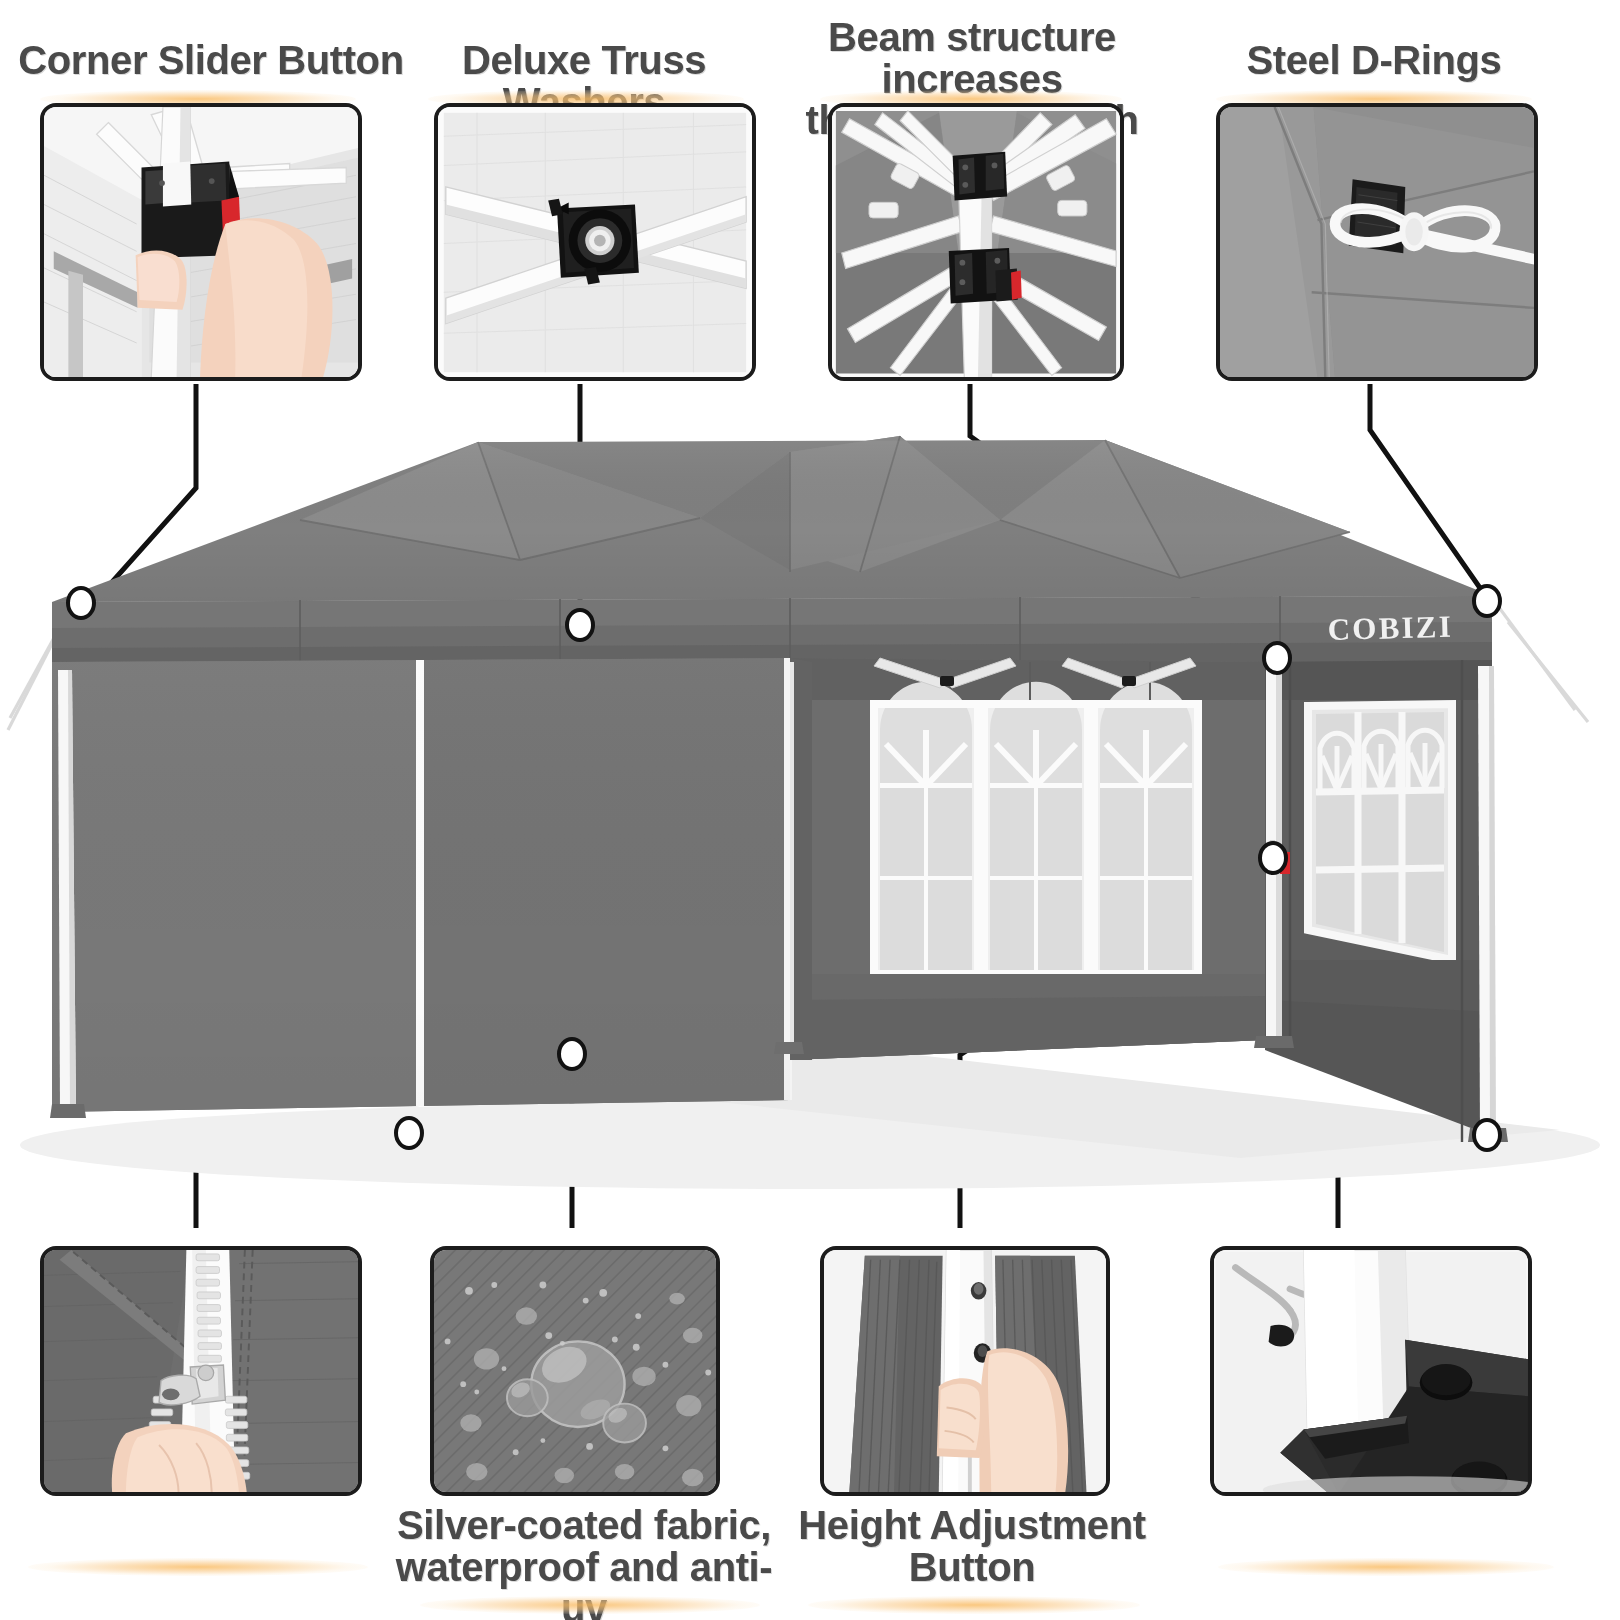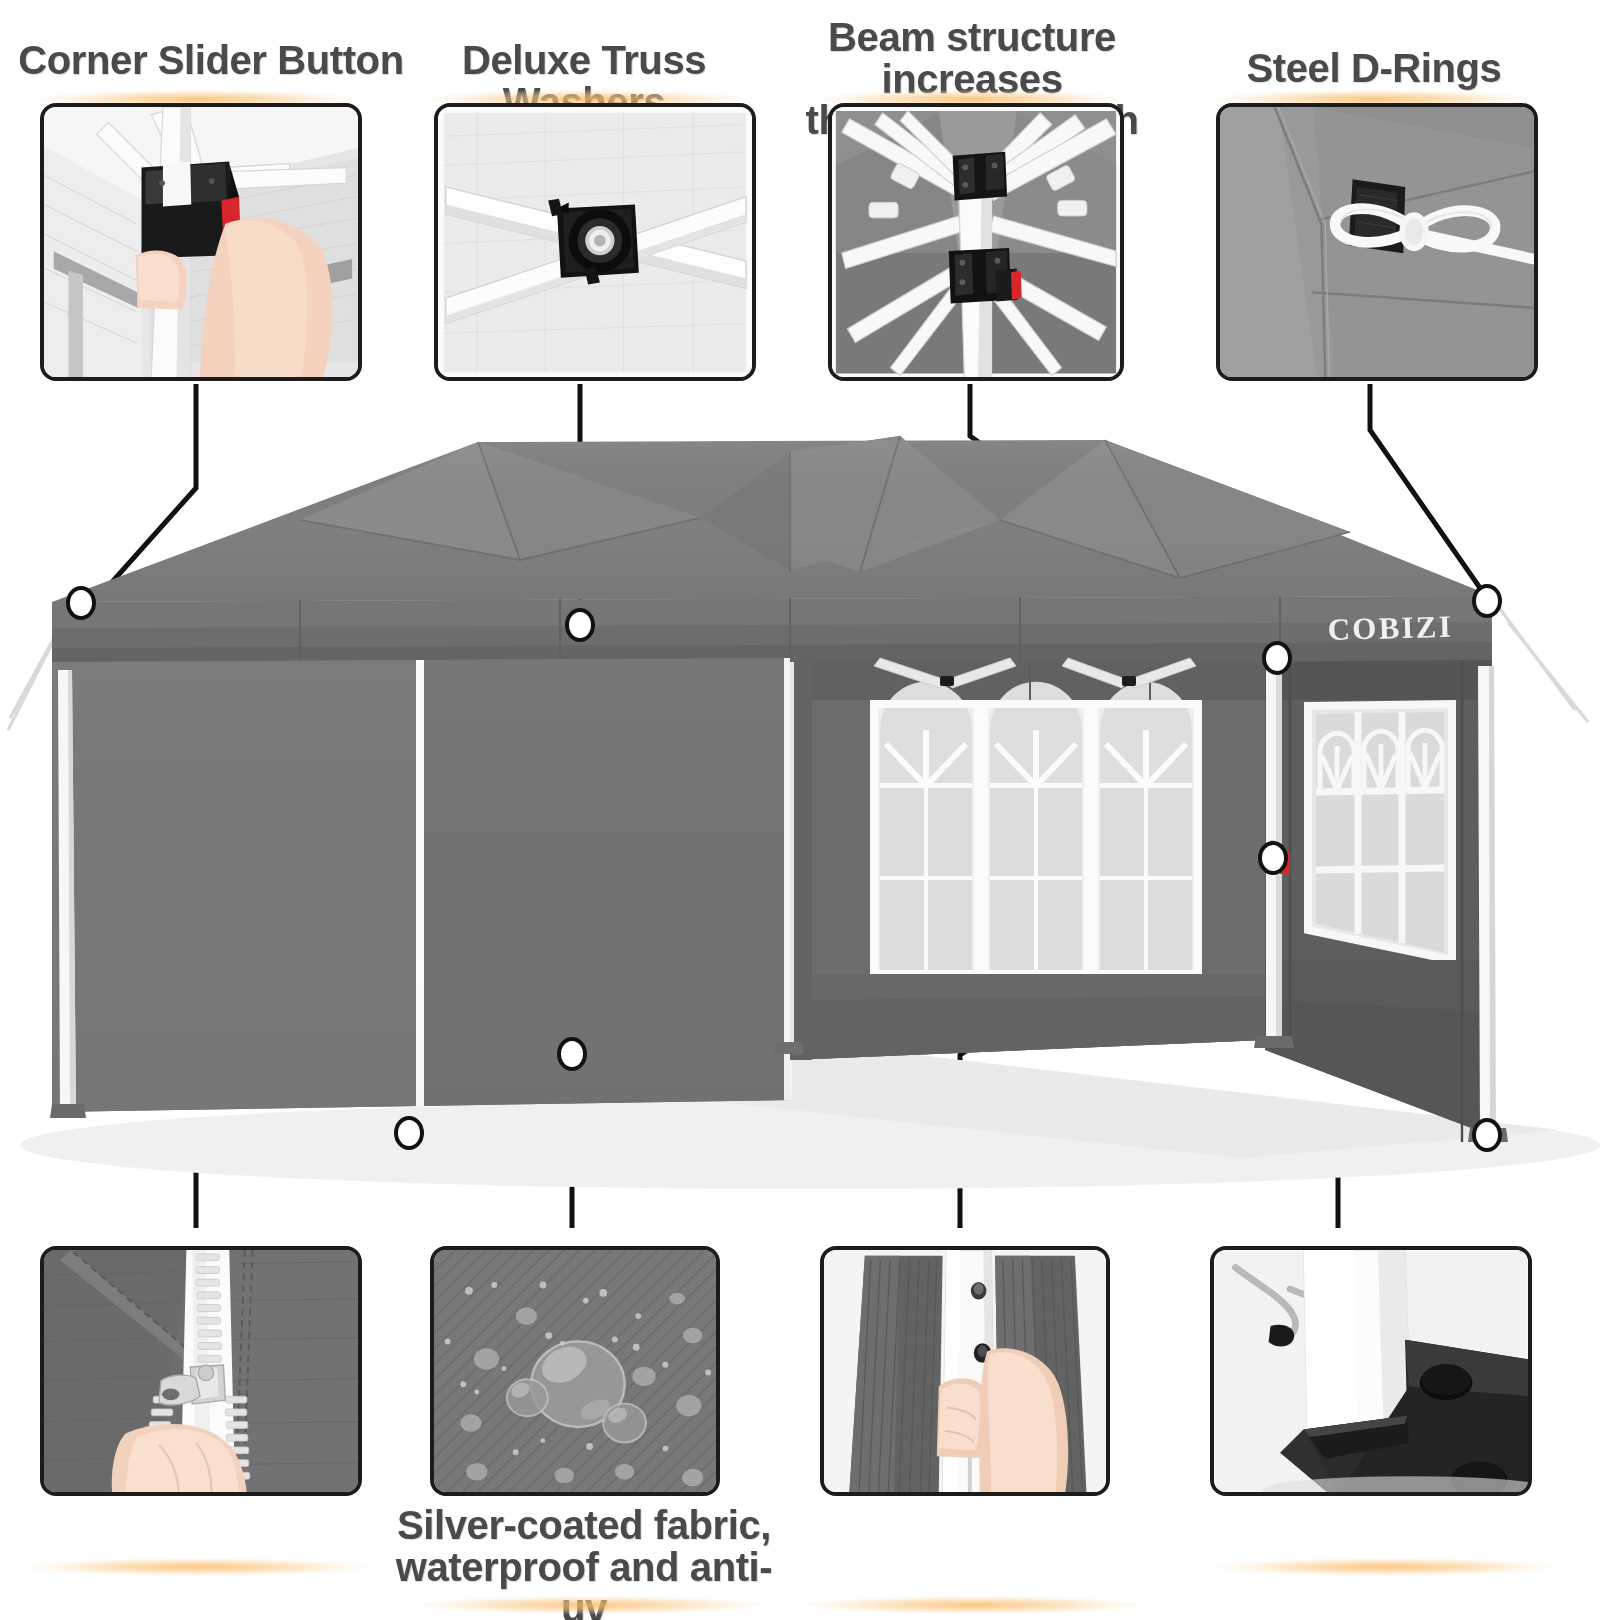--- a/index.html
+++ b/index.html
@@ -74,21 +74,21 @@
   <div class="callout-label" style="left:15px;top:40px;width:392px;">Corner Slider Button</div>
   <div class="glow" style="left:40px;top:90px;width:316px;"></div>
 
   <div class="callout-label" style="left:388px;top:40px;width:392px;">Deluxe Truss Washers</div>
   <div class="glow" style="left:428px;top:90px;width:316px;"></div>
 
   <div class="callout-label" style="left:762px;top:17px;width:420px;">Beam structure increases
 the truss strength</div>
   <div class="glow" style="left:820px;top:90px;width:302px;"></div>
 
-  <div class="callout-label" style="left:1178px;top:40px;width:392px;margin-top:8px;">Steel D-Rings</div>
+  <div class="callout-label" style="left:1178px;top:40px;width:392px;">Steel D-Rings</div>
   <div class="glow" style="left:1216px;top:90px;width:316px;"></div>
 
   <div class="thumb" style="left:40px;top:103px;width:322px;height:278px;">
     <svg class="inner" viewBox="0 0 322 278" preserveAspectRatio="none">
       <rect width="322" height="278" fill="#f6f6f6"></rect>
 
       <path d="M0,40 L100,95 L100,278 L0,278 Z" fill="#ededed"></path>
       <path d="M100,95 L322,42 L322,278 L100,278 Z" fill="#e6e6e6"></path>
       <path d="M108,100 L322,52 L322,262 L108,262 Z" fill="#dcdcdc" opacity=".7"></path>
 
@@ -785,17 +785,19 @@
       <ellipse cx="200" cy="246" rx="150" ry="14" fill="#dddddd" opacity=".6"></ellipse>
     </svg>
   </div>
 
   <div class="glow" style="left:28px;top:1558px;width:340px;"></div>
 
   <div class="callout-label" style="left:382px;top:1505px;width:404px;">Silver-coated fabric,
 waterproof and anti-uv</div>
   <div class="glow" style="left:420px;top:1596px;width:340px;"></div>
 
+  <div class="callout-label" style="left:790px;top:1505px;width:364px;">Height Adjustment
+Button</div>
   <div class="glow" style="left:808px;top:1596px;width:332px;"></div>
 
   <div class="glow" style="left:1218px;top:1558px;width:336px;"></div>
 
 </div>
 
 </body></html>

